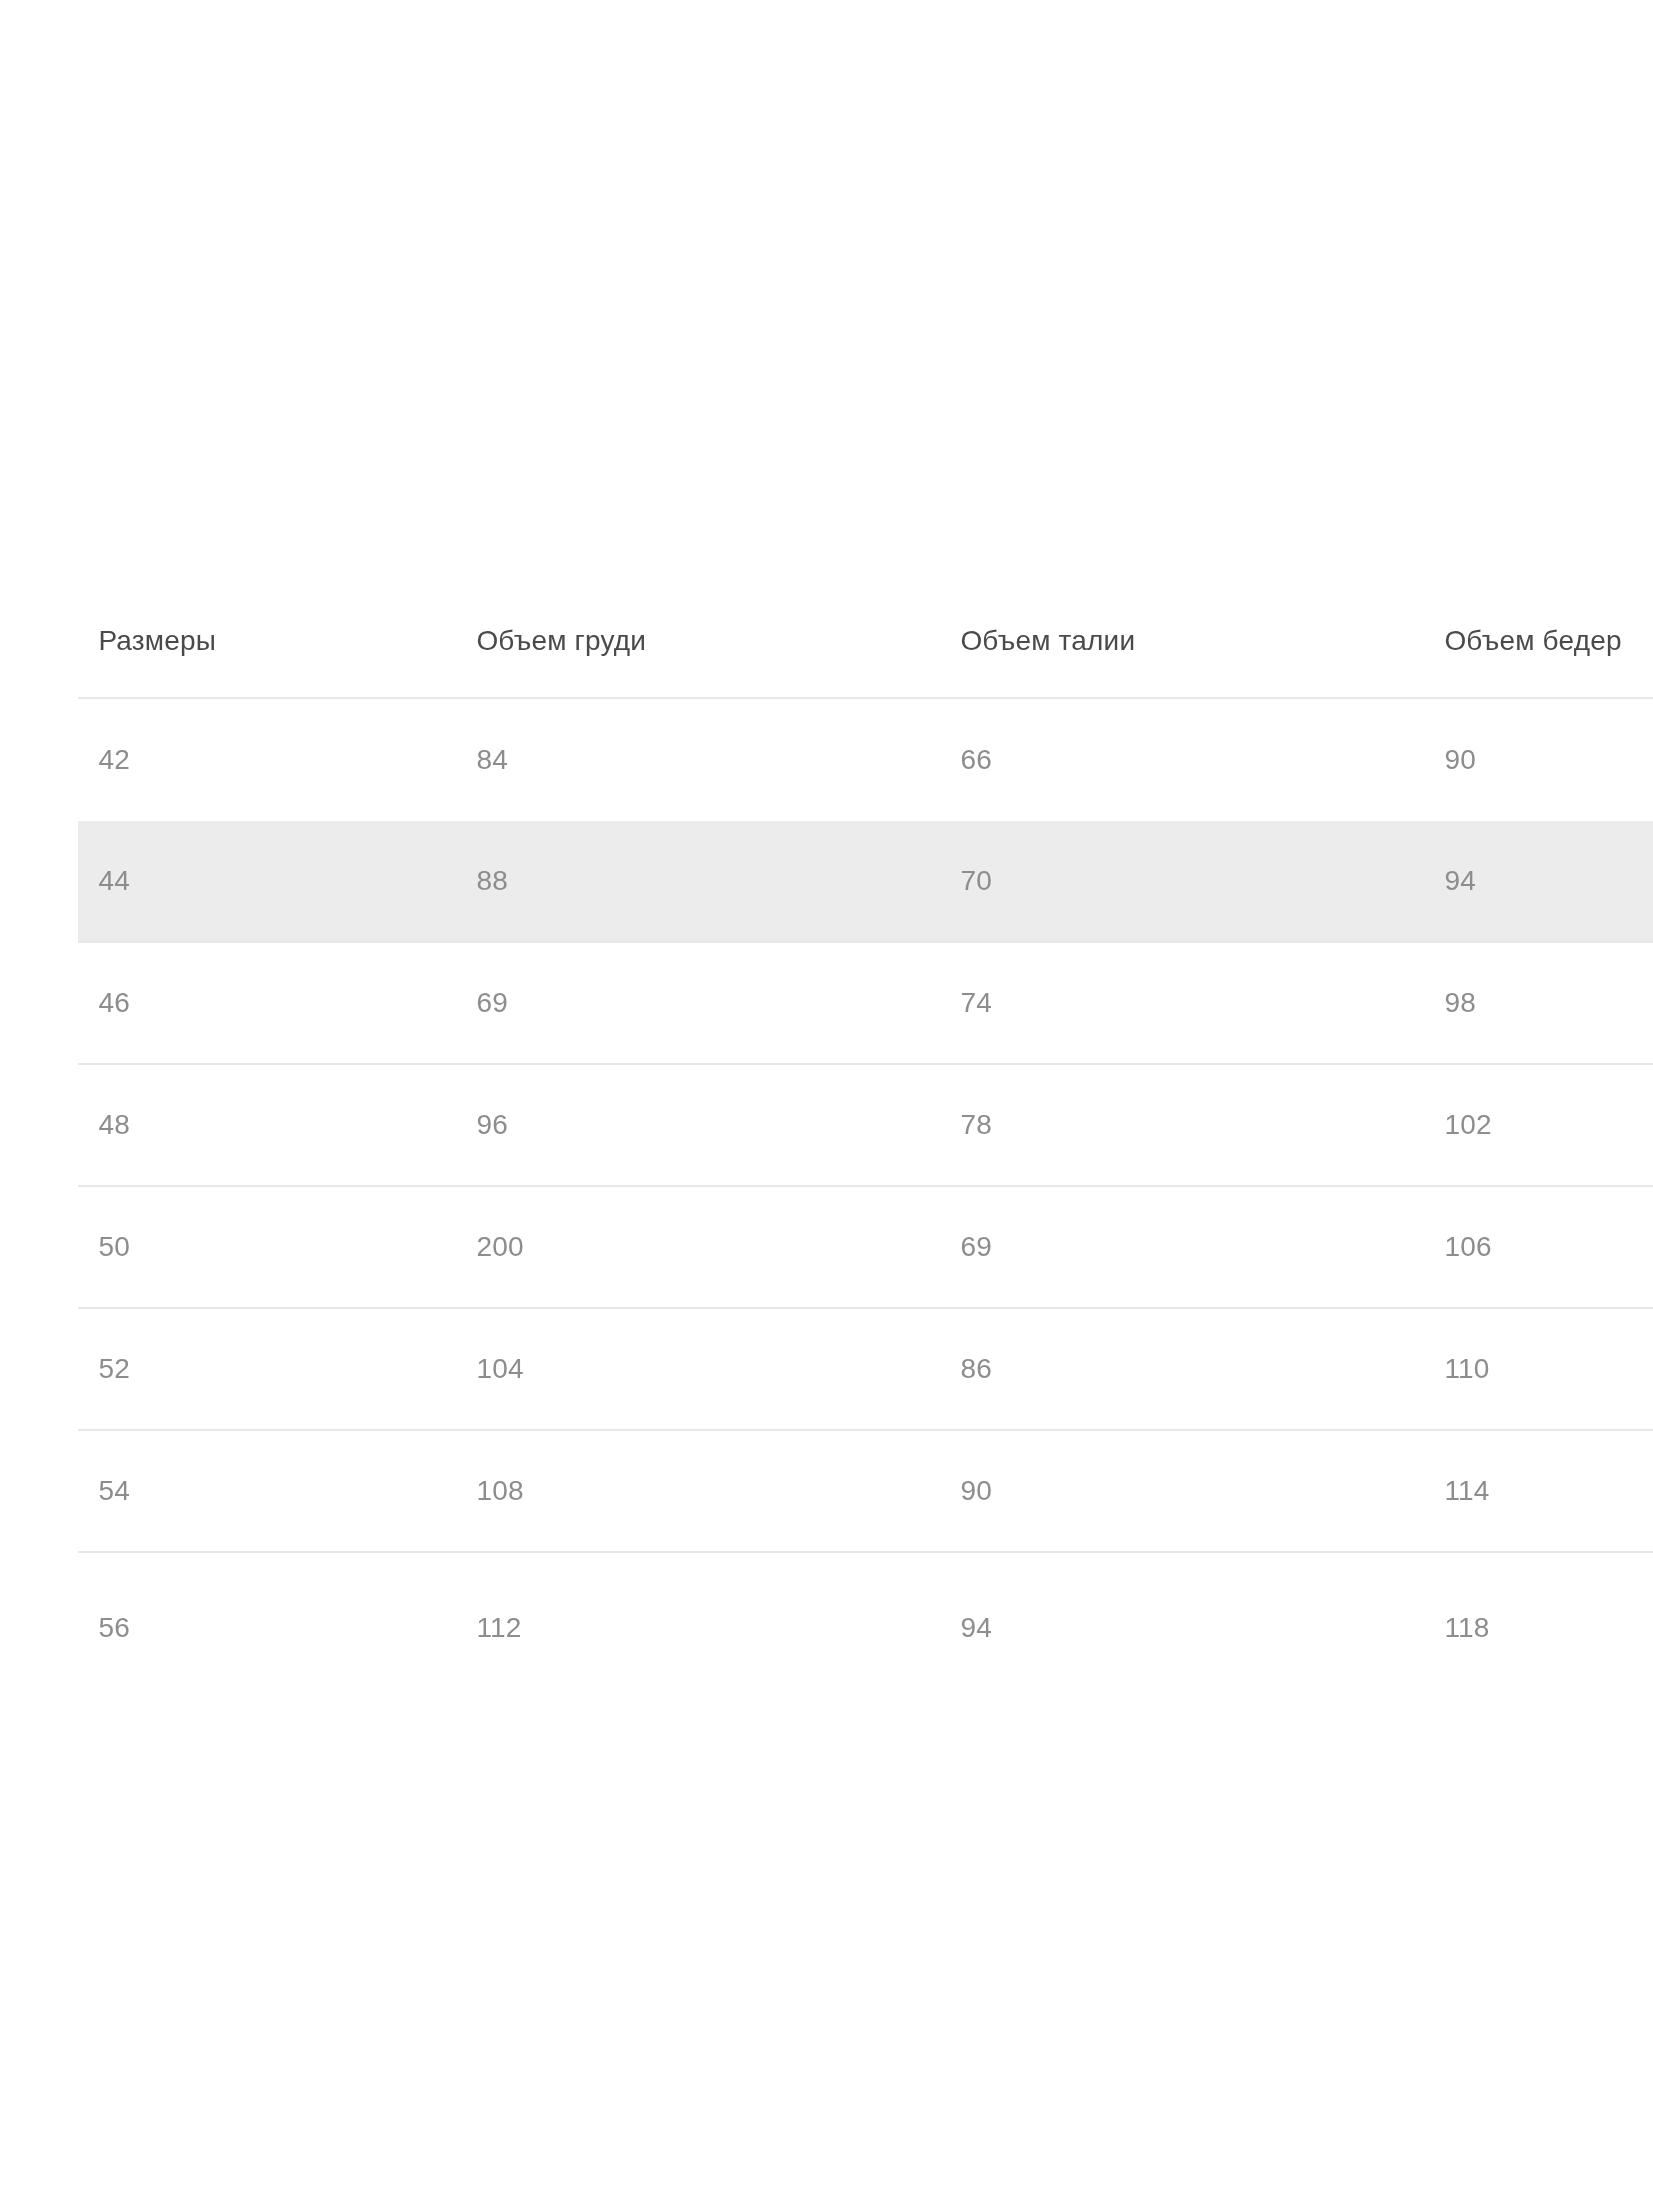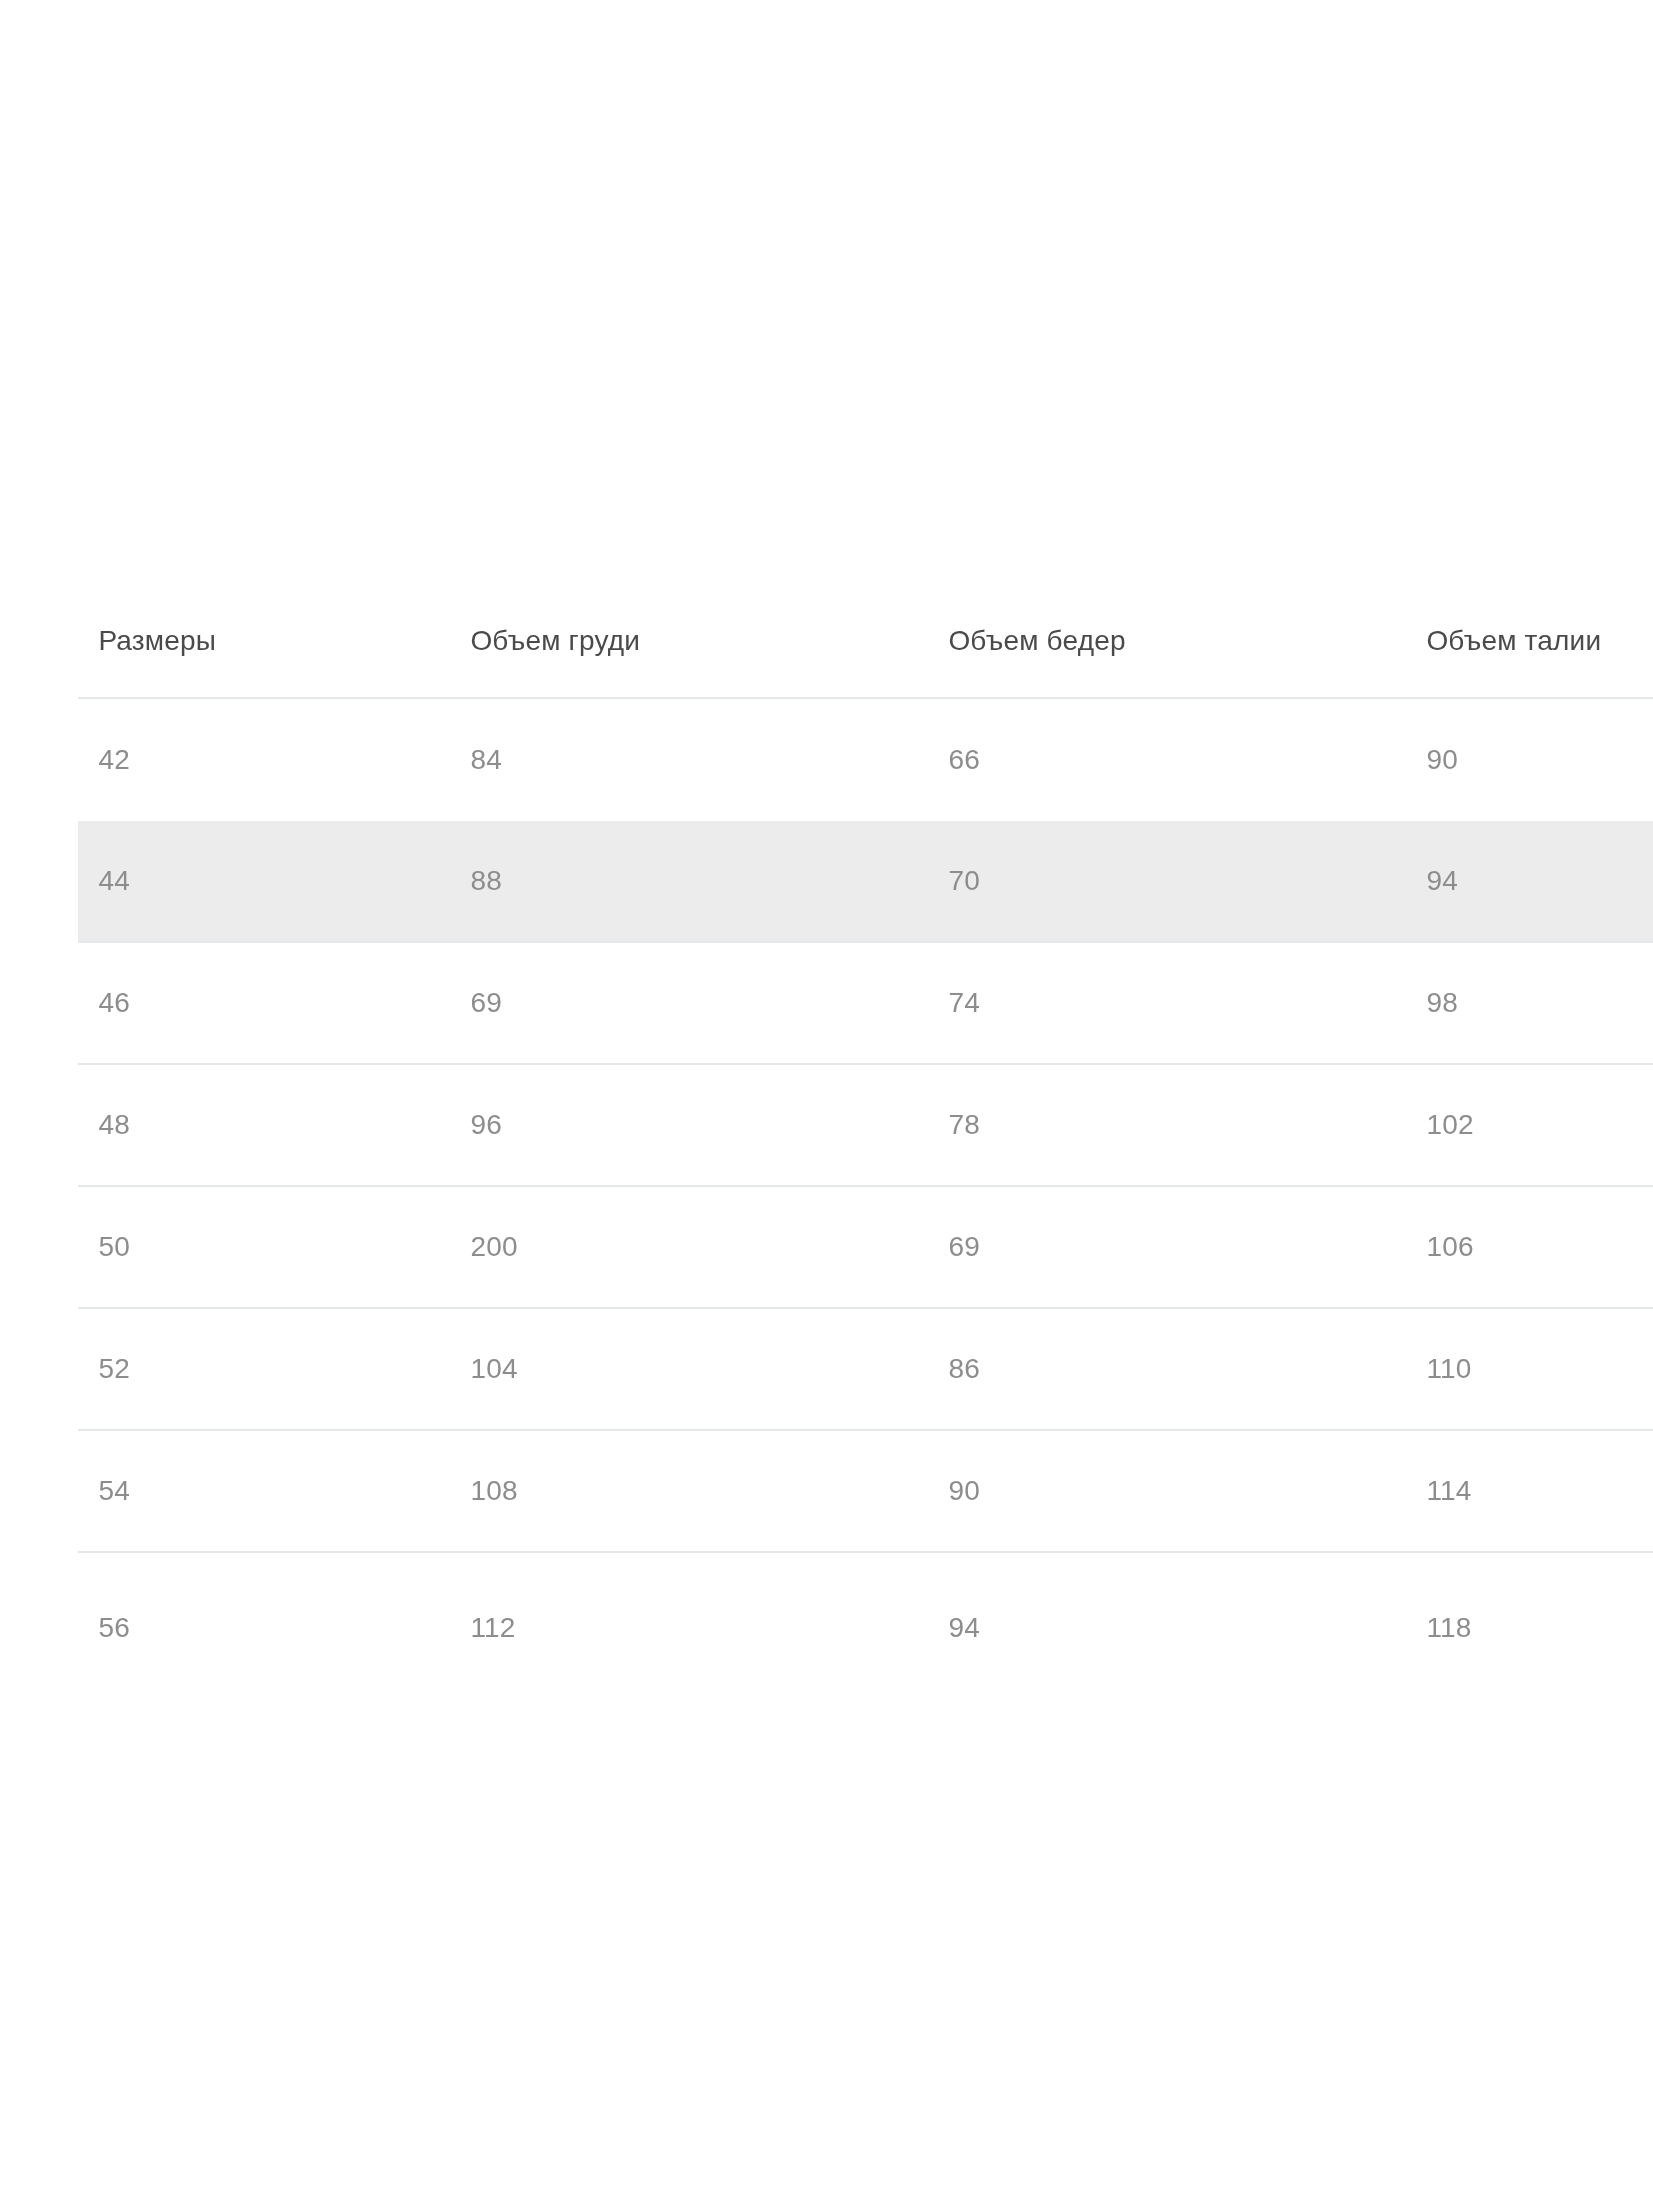--- a/index.html
+++ b/index.html
@@ -20,20 +20,21 @@
   }
   .size-table{
     position:absolute;
     left:78px; top:584px;
     width:1576px; 
   }
   .thead,.row{
     display:grid;
     grid-template-columns:372px 478px 478px 1fr;
     width:100%;
+    gap:6px;
   }
   .thead{
     height:115px;
     border-bottom:2.5px solid var(--divider);
   }
   .row{
     height:122px;
     border-bottom:2.5px solid var(--divider);
     background:transparent;
   }
@@ -52,22 +53,22 @@
   .th{ color:var(--header-text); }
   .td{ color:var(--cell-text); }
 </style>
 </head>
 <body>
 
 <div class="size-table">
   <div class="thead">
     <div class="th">Размеры</div>
     <div class="th">Объем груди</div>
+    <div class="th">Объем талии</div>
     <div class="th">Объем бедер</div>
-    <div class="th">Объем талии</div>
   </div>
   <div class="tbody" id="tbody">
       <div class="row before-hl">
         <div class="td">42</div>
         <div class="td">84</div>
         <div class="td">66</div>
         <div class="td">90</div>
       </div>
       <div class="row hl">
         <div class="td">44</div>

